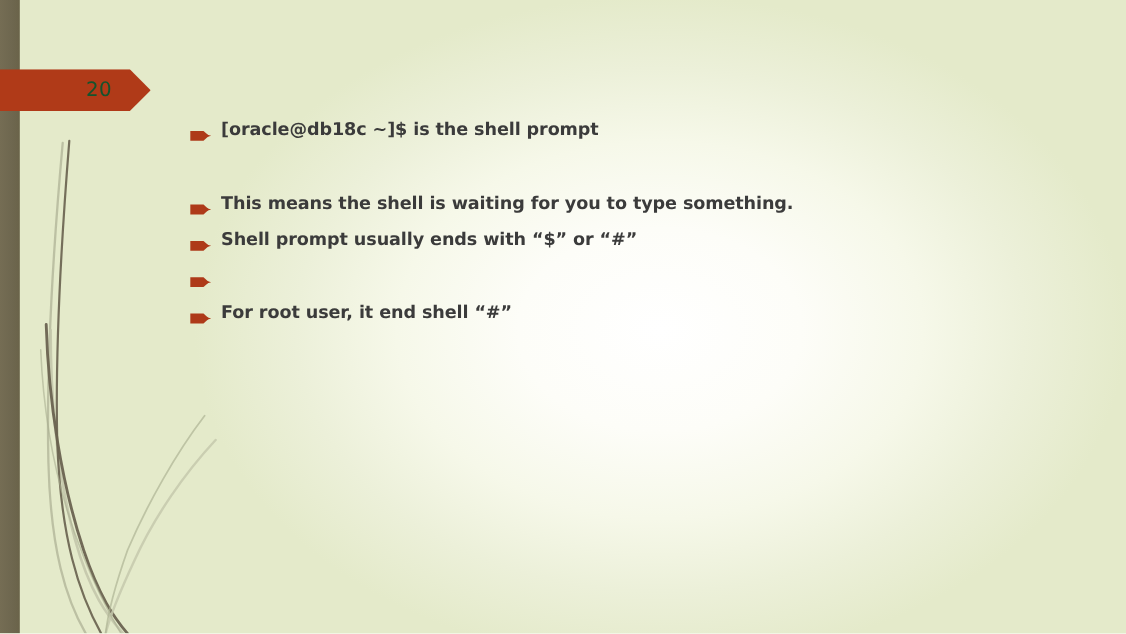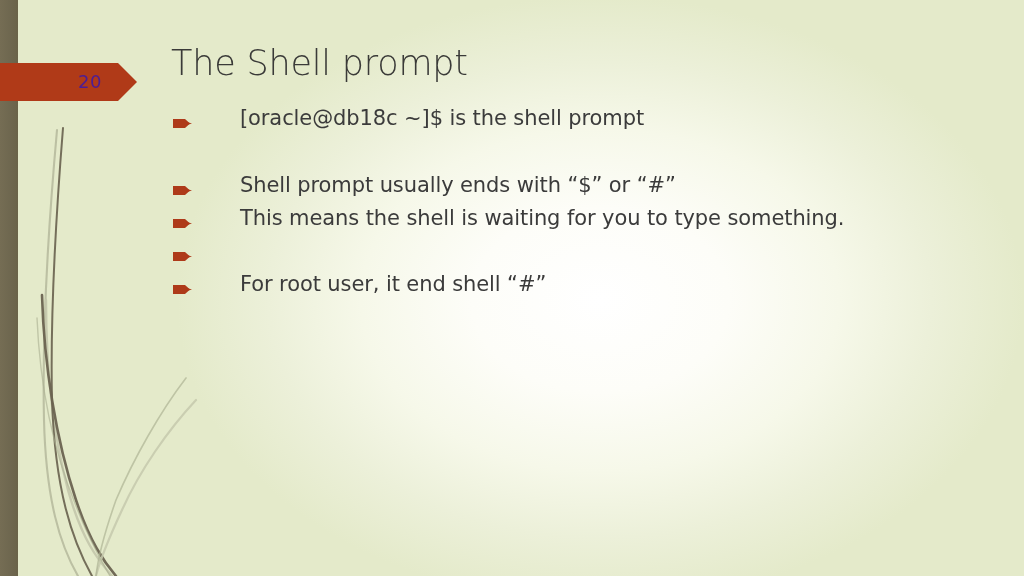--- a/index.html
+++ b/index.html
@@ -66,21 +66,21 @@
     inset: 0;
   }
   .page-badge-num {
     position: absolute;
     left: 0;
     top: 0;
     width: 102px;
     height: 38px;
     line-height: 38px;
     text-align: right;
-    color: #4c1d95;
+    color: #14532d;
     font-size: 18px;
     font-family: "DejaVu Sans", sans-serif;
     font-weight: 400;
     letter-spacing: 0.5px;
   }
 
   
   .slide-title {
     position: absolute;
     left: 171px;
@@ -114,27 +114,26 @@
   .bullet-marker {
     flex: 0 0 auto;
     width: 30px;
     height: 26px;
     position: relative;
     top: 7px;
   }
   .bullet-text {
     flex: 1 1 auto;
     font-family: "DejaVu Sans", sans-serif;
-    font-weight: 400;
-    font-size: 21px;
+    font-weight: 700;
+    font-size: 16px;
     line-height: 26px;
     color: #3b3b3b;
     letter-spacing: -0.1px;
     white-space: nowrap;
-    margin-left: 39px;
   }
 </style>
 </head>
 <body>
 
 <div class="slide">
 
   <div class="slide-bg-glow"></div>
 
   <div class="left-bar"></div>
@@ -151,61 +150,60 @@
     </g>
   </svg>
 
   <div class="page-badge">
     <svg class="page-badge-shape" viewBox="0 0 137 38" preserveAspectRatio="none" xmlns="http://www.w3.org/2000/svg">
       <polygon points="0,0 118,0 137,19 118,38 0,38" fill="#b03a18"></polygon>
     </svg>
     <div class="page-badge-num">20</div>
   </div>
 
-  <div class="slide-title">The Shell prompt</div>
 
   <div class="body-list">
 
     <div class="bullet-row gap-after">
       <span class="bullet-marker">
         <svg viewBox="0 0 30 26" width="30" height="26" xmlns="http://www.w3.org/2000/svg">
           <path d="M2 7 L14 7 L19 11.5 L14 16 L2 16 Z" fill="#ae3a19"></path>
           <path d="M14 9.5 L21 11.5 L14 13.5 Z" fill="#ae3a19"></path>
         </svg>
       </span>
       <span class="bullet-text">[oracle@db18c ~]$  is the shell prompt</span>
     </div>
 
     <div class="bullet-row">
       <span class="bullet-marker">
         <svg viewBox="0 0 30 26" width="30" height="26" xmlns="http://www.w3.org/2000/svg">
           <path d="M2 7 L14 7 L19 11.5 L14 16 L2 16 Z" fill="#ae3a19"></path>
           <path d="M14 9.5 L21 11.5 L14 13.5 Z" fill="#ae3a19"></path>
         </svg>
       </span>
+      <span class="bullet-text">This means the shell is waiting for you to type something.</span>
+    </div>
+
+    <div class="bullet-row">
+      <span class="bullet-marker">
+        <svg viewBox="0 0 30 26" width="30" height="26" xmlns="http://www.w3.org/2000/svg">
+          <path d="M2 7 L14 7 L19 11.5 L14 16 L2 16 Z" fill="#ae3a19"></path>
+          <path d="M14 9.5 L21 11.5 L14 13.5 Z" fill="#ae3a19"></path>
+        </svg>
+      </span>
       <span class="bullet-text">Shell prompt usually ends with “$” or “#”</span>
     </div>
 
     <div class="bullet-row">
       <span class="bullet-marker">
         <svg viewBox="0 0 30 26" width="30" height="26" xmlns="http://www.w3.org/2000/svg">
           <path d="M2 7 L14 7 L19 11.5 L14 16 L2 16 Z" fill="#ae3a19"></path>
           <path d="M14 9.5 L21 11.5 L14 13.5 Z" fill="#ae3a19"></path>
         </svg>
       </span>
-      <span class="bullet-text">This means the shell is waiting for you to type something.</span>
-    </div>
-
-    <div class="bullet-row">
-      <span class="bullet-marker">
-        <svg viewBox="0 0 30 26" width="30" height="26" xmlns="http://www.w3.org/2000/svg">
-          <path d="M2 7 L14 7 L19 11.5 L14 16 L2 16 Z" fill="#ae3a19"></path>
-          <path d="M14 9.5 L21 11.5 L14 13.5 Z" fill="#ae3a19"></path>
-        </svg>
-      </span>
     </div>
 
     <div class="bullet-row">
       <span class="bullet-marker">
         <svg viewBox="0 0 30 26" width="30" height="26" xmlns="http://www.w3.org/2000/svg">
           <path d="M2 7 L14 7 L19 11.5 L14 16 L2 16 Z" fill="#ae3a19"></path>
           <path d="M14 9.5 L21 11.5 L14 13.5 Z" fill="#ae3a19"></path>
         </svg>
       </span>
       <span class="bullet-text">For root user, it end shell “#”</span>

